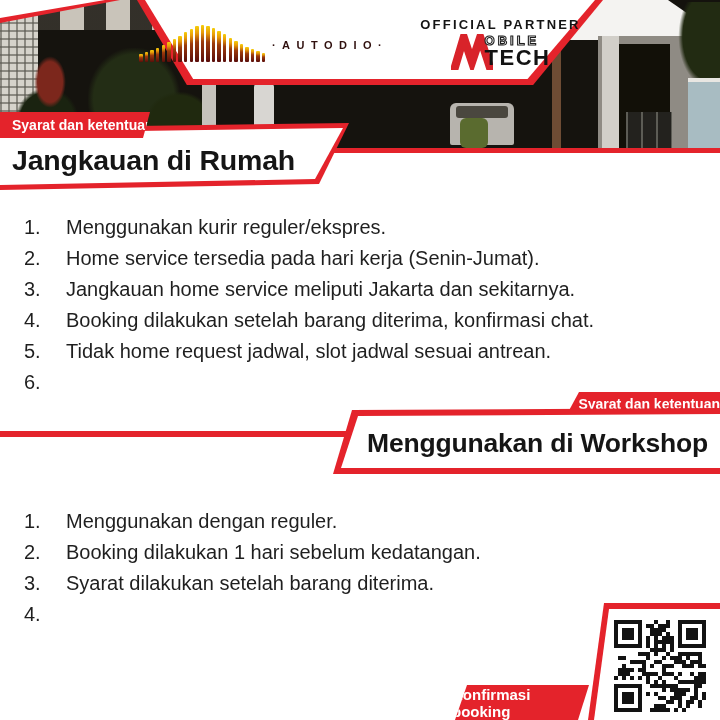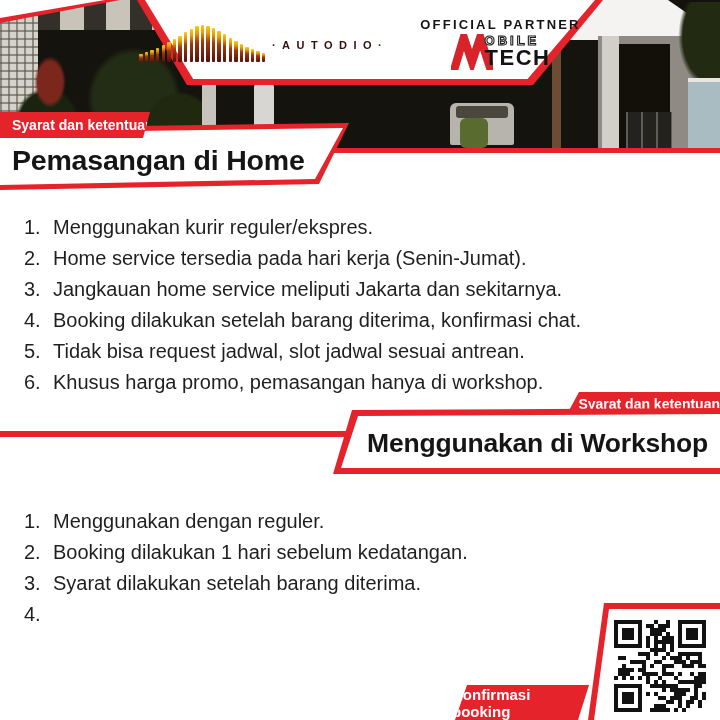--- a/index.html
+++ b/index.html
@@ -86,21 +86,21 @@
     clip-path:polygon(28px 8px,390px 6px,390px 60px,11px 60px);z-index:4;}
   .title2{left:352px;top:421px;width:356px;height:44px;line-height:44px;font-size:26.5px;
     font-weight:bold;letter-spacing:-0.2px;color:#151515;text-align:right;z-index:5;}
 
   
   .list{position:absolute;margin:0;padding:0;list-style:none;z-index:2;}
   .list1{left:24px;top:212px;width:680px;}
   .list2{left:24px;top:506px;width:520px;}
   .list li{display:flex;line-height:31px;font-size:20px;color:#1f1f1f;}
   .list .num{min-width:24px;}
-  .list .txt{margin-left:5px;white-space:pre-line;}
+  .list .txt{margin-left:18px;white-space:pre-line;}
 
   
   .qr-red{left:578px;top:603px;width:142px;height:117px;background:#E4232B;
     clip-path:polygon(26px 0,142px 0,142px 117px,10px 117px);z-index:2;}
   .qr-white{left:578px;top:603px;width:142px;height:117px;background:#fff;
     clip-path:polygon(31px 6px,142px 6px,142px 117px,16px 117px);z-index:3;}
   .qr-svg{left:614px;top:620px;z-index:4;}
 </style>
 </head>
 <body>
@@ -180,21 +180,21 @@
         </div>
       </div>
     </div>
   </div>
 
   <div class="abs ribbon ribbon1">
     <span>Syarat dan ketentuan</span>
   </div>
   <div class="abs banner1-red"></div>
   <div class="abs banner1-white"></div>
-  <div class="abs title1">Pemasangan di Home</div>
+  <div class="abs title1">Jangkauan di Rumah</div>
 
   <ol class="list list1">
 
       <li class="list-item">
         <span class="num">1.</span>
         <span class="txt">Menggunakan kurir reguler/ekspres.</span>
       </li>
 
       <li class="list-item">
         <span class="num">2.</span>
@@ -206,26 +206,25 @@
         <span class="txt">Jangkauan home service meliputi Jakarta dan sekitarnya.</span>
       </li>
 
       <li class="list-item">
         <span class="num">4.</span>
         <span class="txt">Booking dilakukan setelah barang diterima, konfirmasi chat.</span>
       </li>
 
       <li class="list-item">
         <span class="num">5.</span>
-        <span class="txt">Tidak bisa request jadwal, slot jadwal sesuai antrean.</span>
+        <span class="txt">Tidak home request jadwal, slot jadwal sesuai antrean.</span>
       </li>
 
       <li class="list-item">
         <span class="num">6.</span>
-        <span class="txt">Khusus harga promo, pemasangan hanya di workshop.</span>
       </li>
     </ol>
 
   <div class="abs redline2"></div>
   <div class="abs ribbon ribbon2">
     <span>Syarat dan ketentuan</span>
   </div>
   <div class="abs banner2-red"></div>
   <div class="abs banner2-white"></div>
   <div class="abs title2">Menggunakan di Workshop</div>

